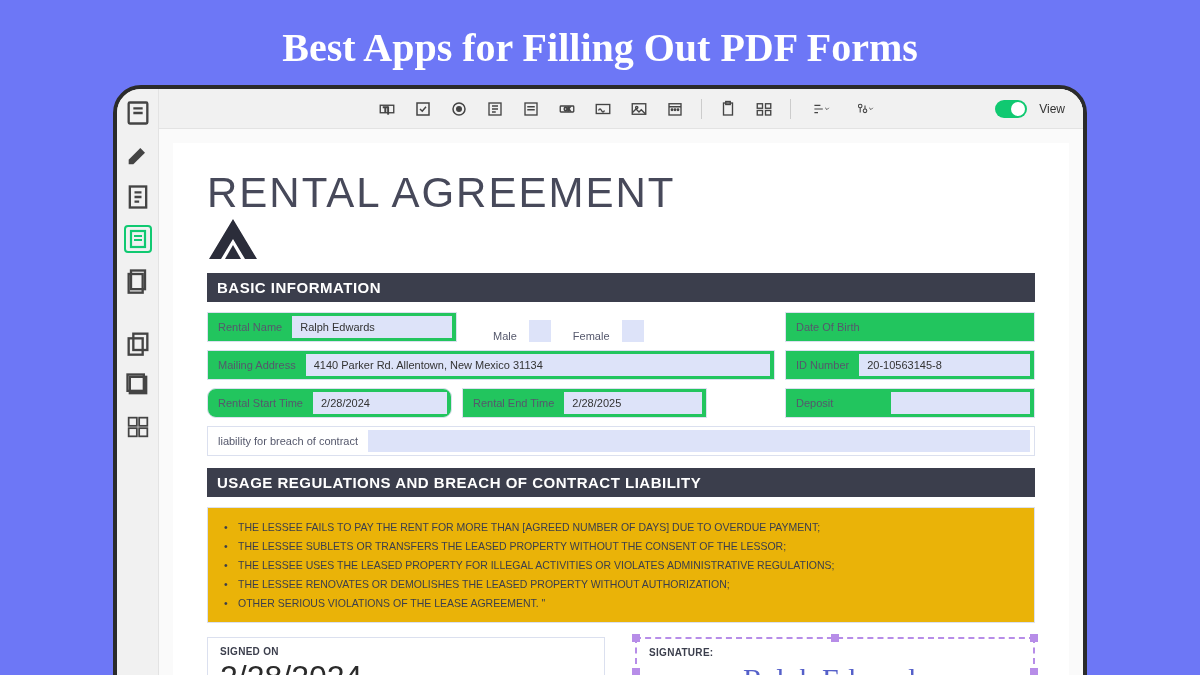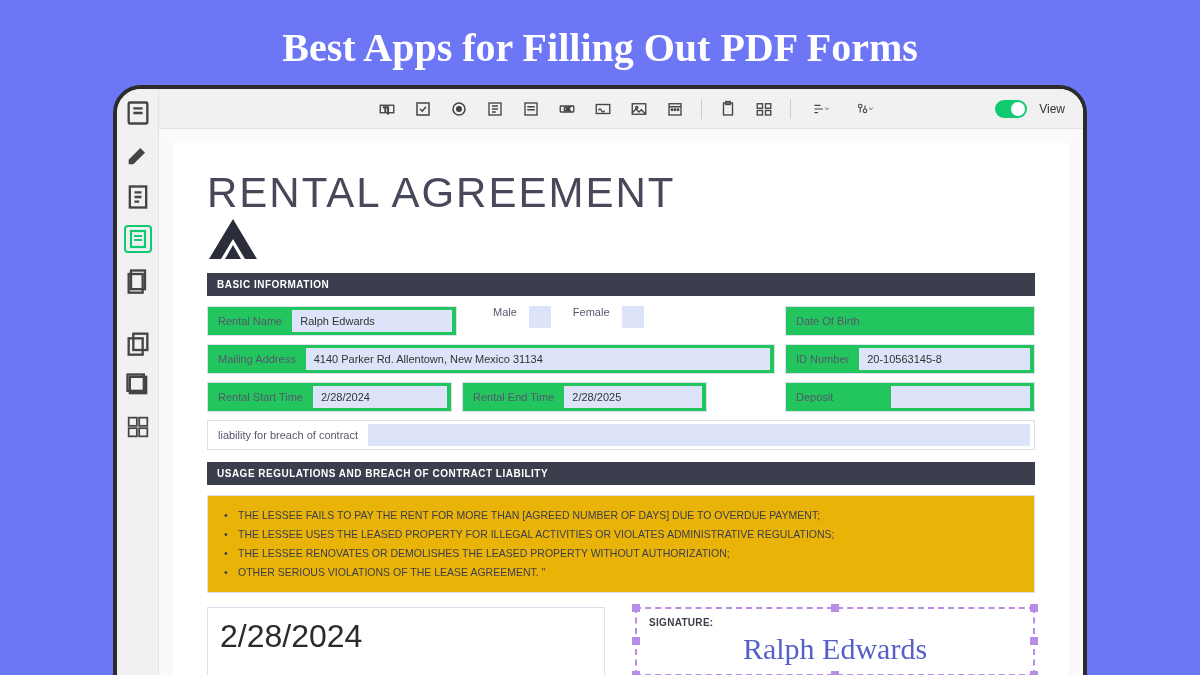--- a/index.html
+++ b/index.html
@@ -136,21 +136,21 @@
   font-family: "Arial Rounded MT Bold", Arial, sans-serif;
 }
 .logo {
   display: flex;
   align-items: center;
   justify-content: center;
 }
 .section-bar {
   background: #3b3e4c;
   color: #fff;
-  font-size: 10px;
+  font-size: 15px;
   font-weight: 600;
   letter-spacing: 0.5px;
   padding: 6px 10px;
   margin-bottom: 10px;
 }
 .form-grid {
   display: flex;
   flex-direction: column;
   gap: 8px;
   margin-bottom: 12px;
@@ -178,21 +178,21 @@
   height: 22px;
   margin: 0 4px 0 0;
   padding: 0 8px;
   display: flex;
   align-items: center;
   color: #333;
   font-weight: 500;
 }
 .gender-block {
   display: flex;
-  align-items: flex-start;
+  align-items: flex-end;
   gap: 12px;
   height: 30px;
   padding: 0 6px;
 }
 .gender-label { font-size: 11px; color: #55586c; }
 .gender-check {
   width: 22px;
   height: 22px;
   background: #dde3f9;
 }
@@ -471,21 +471,21 @@
               <span class="field-label">Mailing Address</span>
               <span class="field-value">4140 Parker Rd. Allentown, New Mexico 31134</span>
             </div>
             <div class="field-box" style="width:250px;">
               <span class="field-label">ID Number</span>
               <span class="field-value">20-10563145-8</span>
             </div>
           </div>
 
           <div class="form-row">
-            <div class="field-box" style="width:245px;">
+            <div class="field-box" style="width:245px;border-radius:9px;">
               <span class="field-label">Rental Start Time</span>
               <span class="field-value">2/28/2024</span>
             </div>
             <div class="field-box" style="width:245px;">
               <span class="field-label">Rental End Time</span>
               <span class="field-value">2/28/2025</span>
             </div>
             <div class="field-box" style="width:250px; margin-left:auto;gap:48px;">
               <span class="field-label">Deposit</span>
               <span class="field-value"></span>
@@ -496,28 +496,30 @@
             <span class="ll">liability for breach of contract</span>
             <div class="lv"></div>
           </div>
         </div>
 
         <div class="section-bar">USAGE REGULATIONS AND BREACH OF CONTRACT LIABILITY</div>
 
         <div class="usage-box">
           <ul>
             <li>THE LESSEE FAILS TO PAY THE RENT FOR MORE THAN [AGREED NUMBER OF DAYS] DUE TO OVERDUE PAYMENT;</li>
+            <li>THE LESSEE SUBLETS OR TRANSFERS THE LEASED PROPERTY WITHOUT THE CONSENT OF THE LESSOR;</li>
             <li>THE LESSEE USES THE LEASED PROPERTY FOR ILLEGAL ACTIVITIES OR VIOLATES ADMINISTRATIVE REGULATIONS;</li>
             <li>THE LESSEE RENOVATES OR DEMOLISHES THE LEASED PROPERTY WITHOUT AUTHORIZATION;</li>
             <li>OTHER SERIOUS VIOLATIONS OF THE LEASE AGREEMENT. "</li>
           </ul>
         </div>
 
         <div class="bottom-row">
           <div class="signed-box">
+            <div class="box-label">SIGNED ON</div>
             <div class="signed-date">2/28/2024</div>
           </div>
           <div class="signature-box">
             <div class="sig-handle tl"></div>
             <div class="sig-handle tr"></div>
             <div class="sig-handle bl"></div>
             <div class="sig-handle br"></div>
             <div class="sig-handle tc"></div>
             <div class="sig-handle bc"></div>
             <div class="sig-handle lc"></div>

